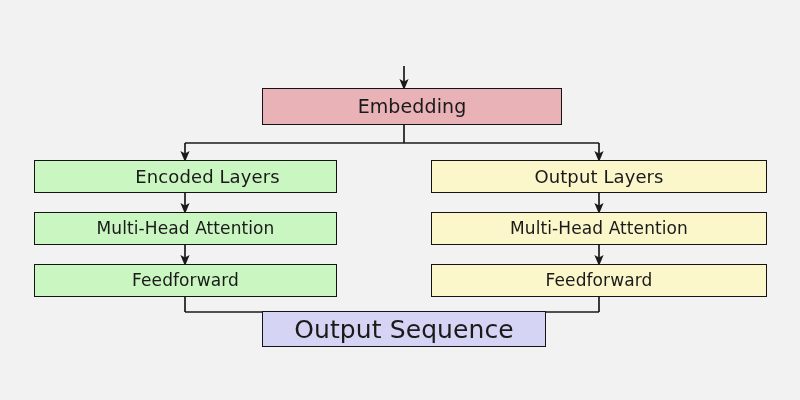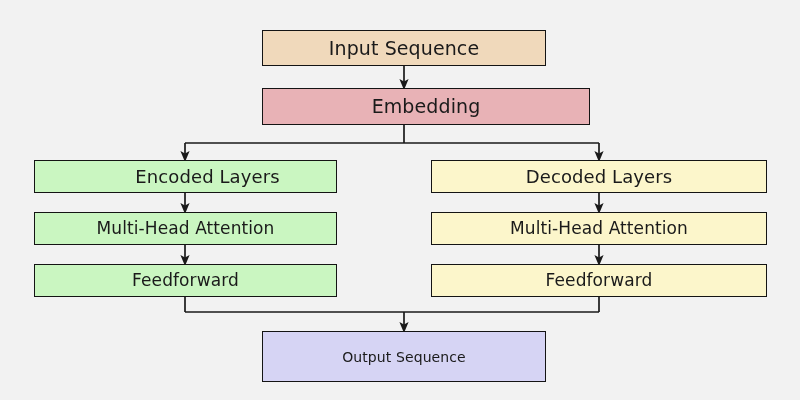--- a/index.html
+++ b/index.html
@@ -44,21 +44,21 @@
   .node-label {
     display: block;
   }
 
   
   #node-input-sequence {
     left: 262px; top: 30px; width: 284px; height: 36px;
     font-size: 19px;
   }
   #node-embedding {
-    left: 262px; top: 88px; width: 328px; height: 37px;
+    left: 262px; top: 88px; width: 300px; height: 37px;
     font-size: 19px;
   }
   #node-encoded-layers {
     left: 34px; top: 160px; width: 303px; height: 33px;
     font-size: 18px;
   }
   #node-encoder-attention {
     left: 34px; top: 212px; width: 303px; height: 33px;
     font-size: 17px;
   }
@@ -72,22 +72,22 @@
   }
   #node-decoder-attention {
     left: 431px; top: 212px; width: 336px; height: 33px;
     font-size: 17px;
   }
   #node-decoder-feedforward {
     left: 431px; top: 264px; width: 336px; height: 33px;
     font-size: 17px;
   }
   #node-output-sequence {
-    left: 262px; top: 331px; width: 284px; height: 51px;
-    font-size: 14px;
+    left: 262px; top: 311px; width: 284px; height: 36px;
+    font-size: 25px;
   }
 </style>
 </head>
 <body>
 
 <div id="diagram-canvas">
 
   <svg id="connector-layer" width="800" height="400" viewBox="0 0 800 400" xmlns="http://www.w3.org/2000/svg">
     <defs>
       <marker id="arrowhead" markerWidth="7" markerHeight="7" refX="3.2" refY="3.1" orient="auto" markerUnits="strokeWidth">
@@ -121,42 +121,39 @@
     </g>
 
     <g fill="none" stroke="#1a1a1a" stroke-width="1.7">
       <path d="M185,297 L185,312"></path>
       <path d="M599,297 L599,312"></path>
       <path d="M185,312 L599,312"></path>
       <path d="M404,312 L404,327.5" marker-end="url(#arrowhead)"></path>
     </g>
   </svg>
 
-  <div class="node" id="node-input-sequence" style="background:#f0d9bb;">
-    <span class="node-label">Input Sequence</span>
-  </div>
 
   <div class="node" id="node-embedding" style="background:#e8b2b6;">
     <span class="node-label">Embedding</span>
   </div>
 
   <div class="node" id="node-encoded-layers" style="background:#caf6c1;padding-left:44px;">
     <span class="node-label">Encoded Layers</span>
   </div>
 
   <div class="node" id="node-encoder-attention" style="background:#caf6c1;">
     <span class="node-label">Multi-Head Attention</span>
   </div>
 
   <div class="node" id="node-encoder-feedforward" style="background:#caf6c1;">
     <span class="node-label">Feedforward</span>
   </div>
 
   <div class="node" id="node-decoded-layers" style="background:#fcf6cb;">
-    <span class="node-label">Decoded Layers</span>
+    <span class="node-label">Output Layers</span>
   </div>
 
   <div class="node" id="node-decoder-attention" style="background:#fcf6cb;">
     <span class="node-label">Multi-Head Attention</span>
   </div>
 
   <div class="node" id="node-decoder-feedforward" style="background:#fcf6cb;">
     <span class="node-label">Feedforward</span>
   </div>
 

